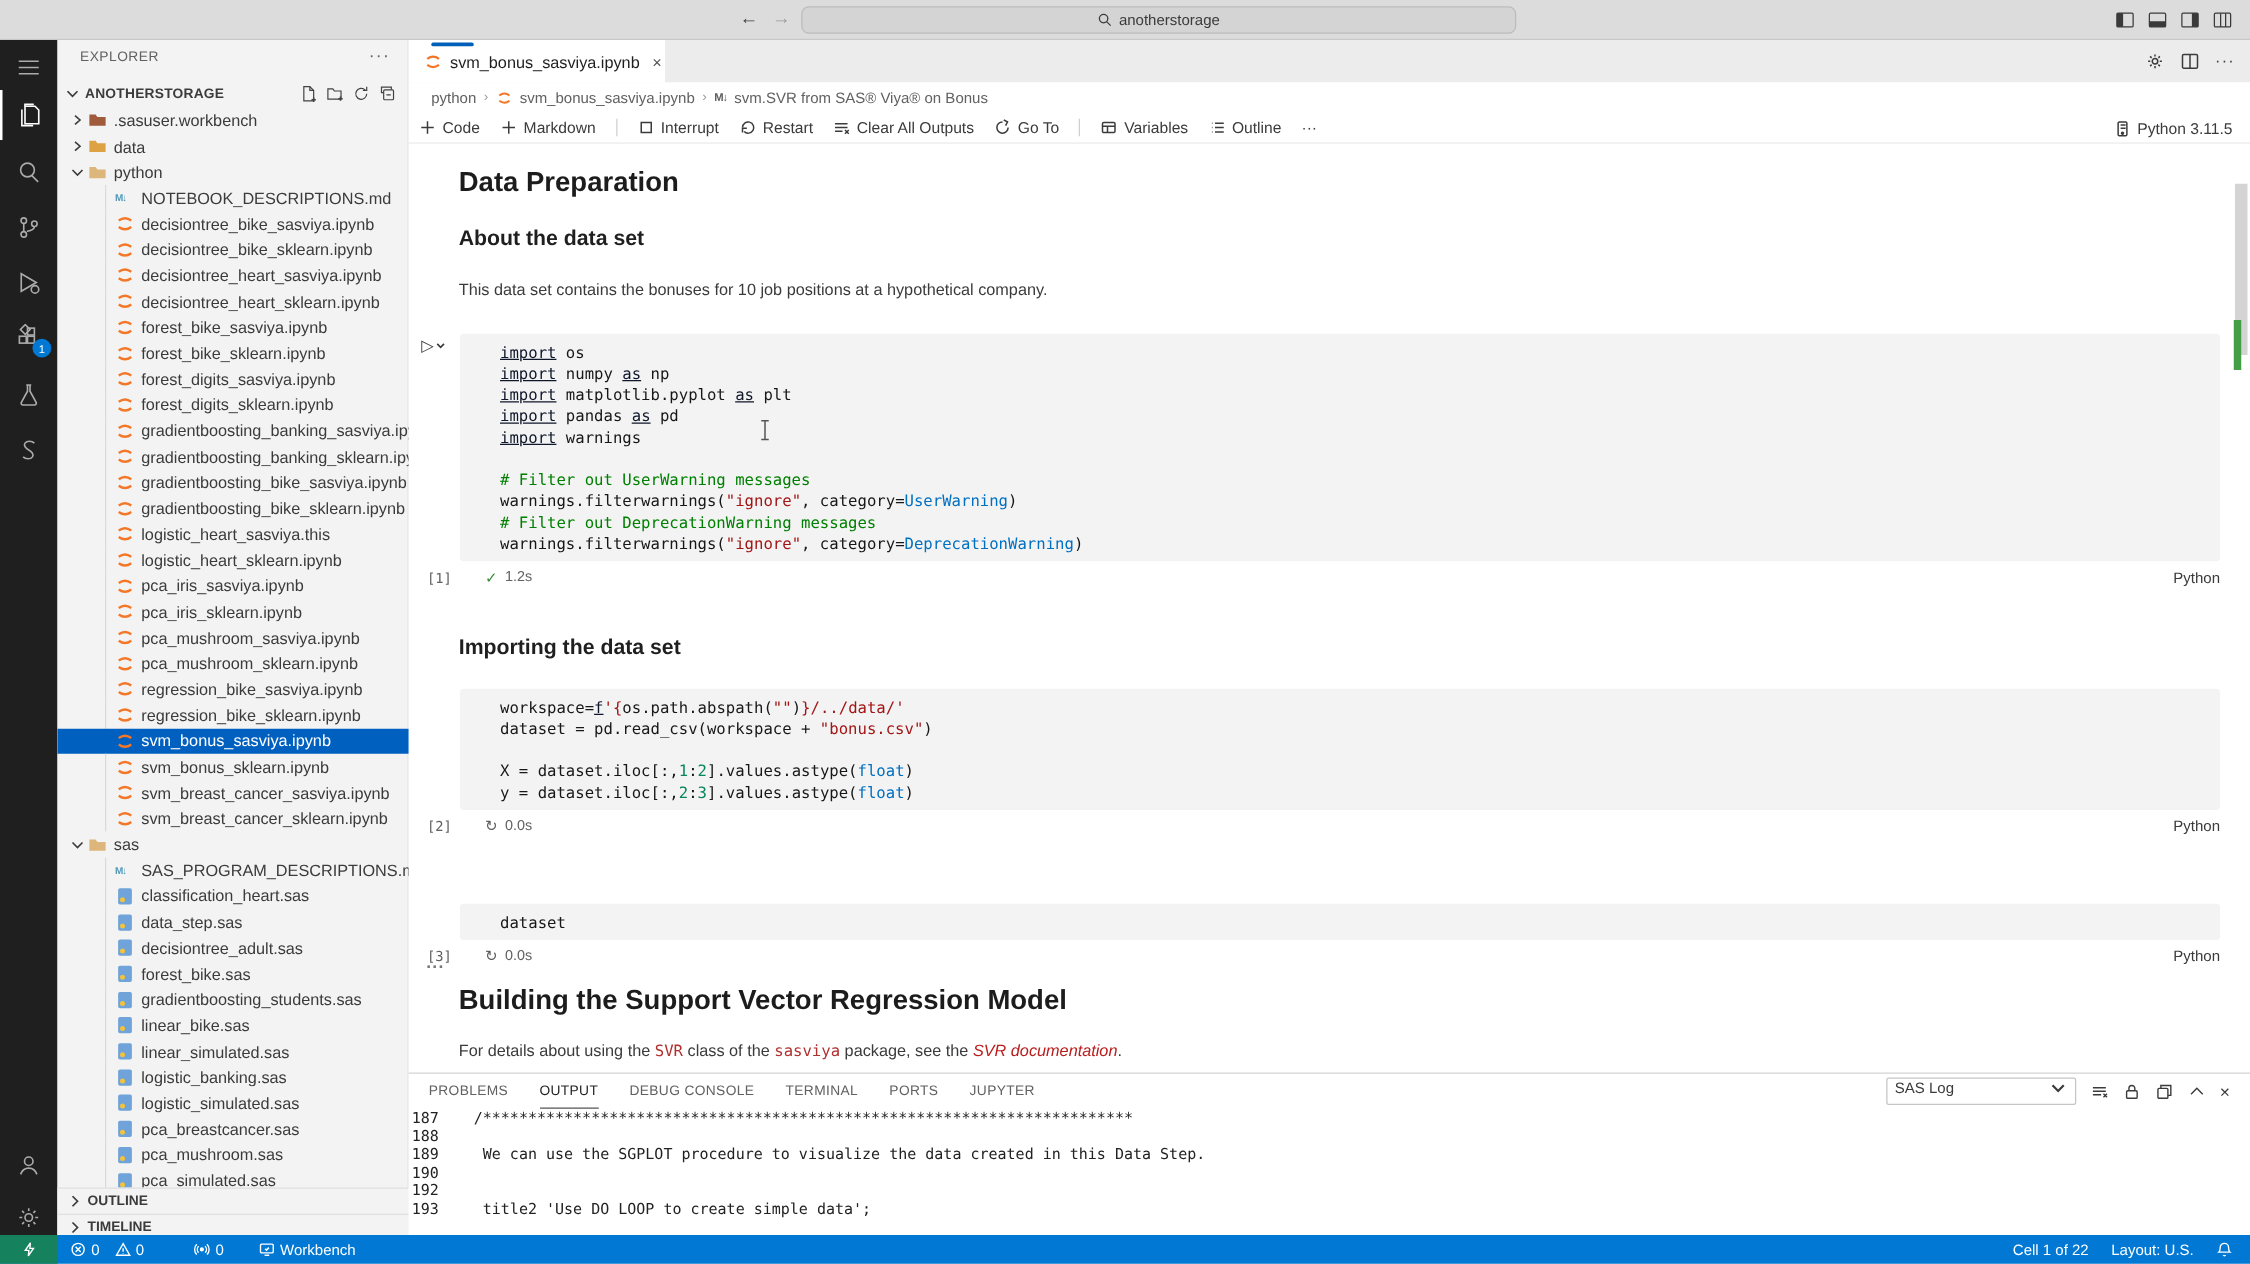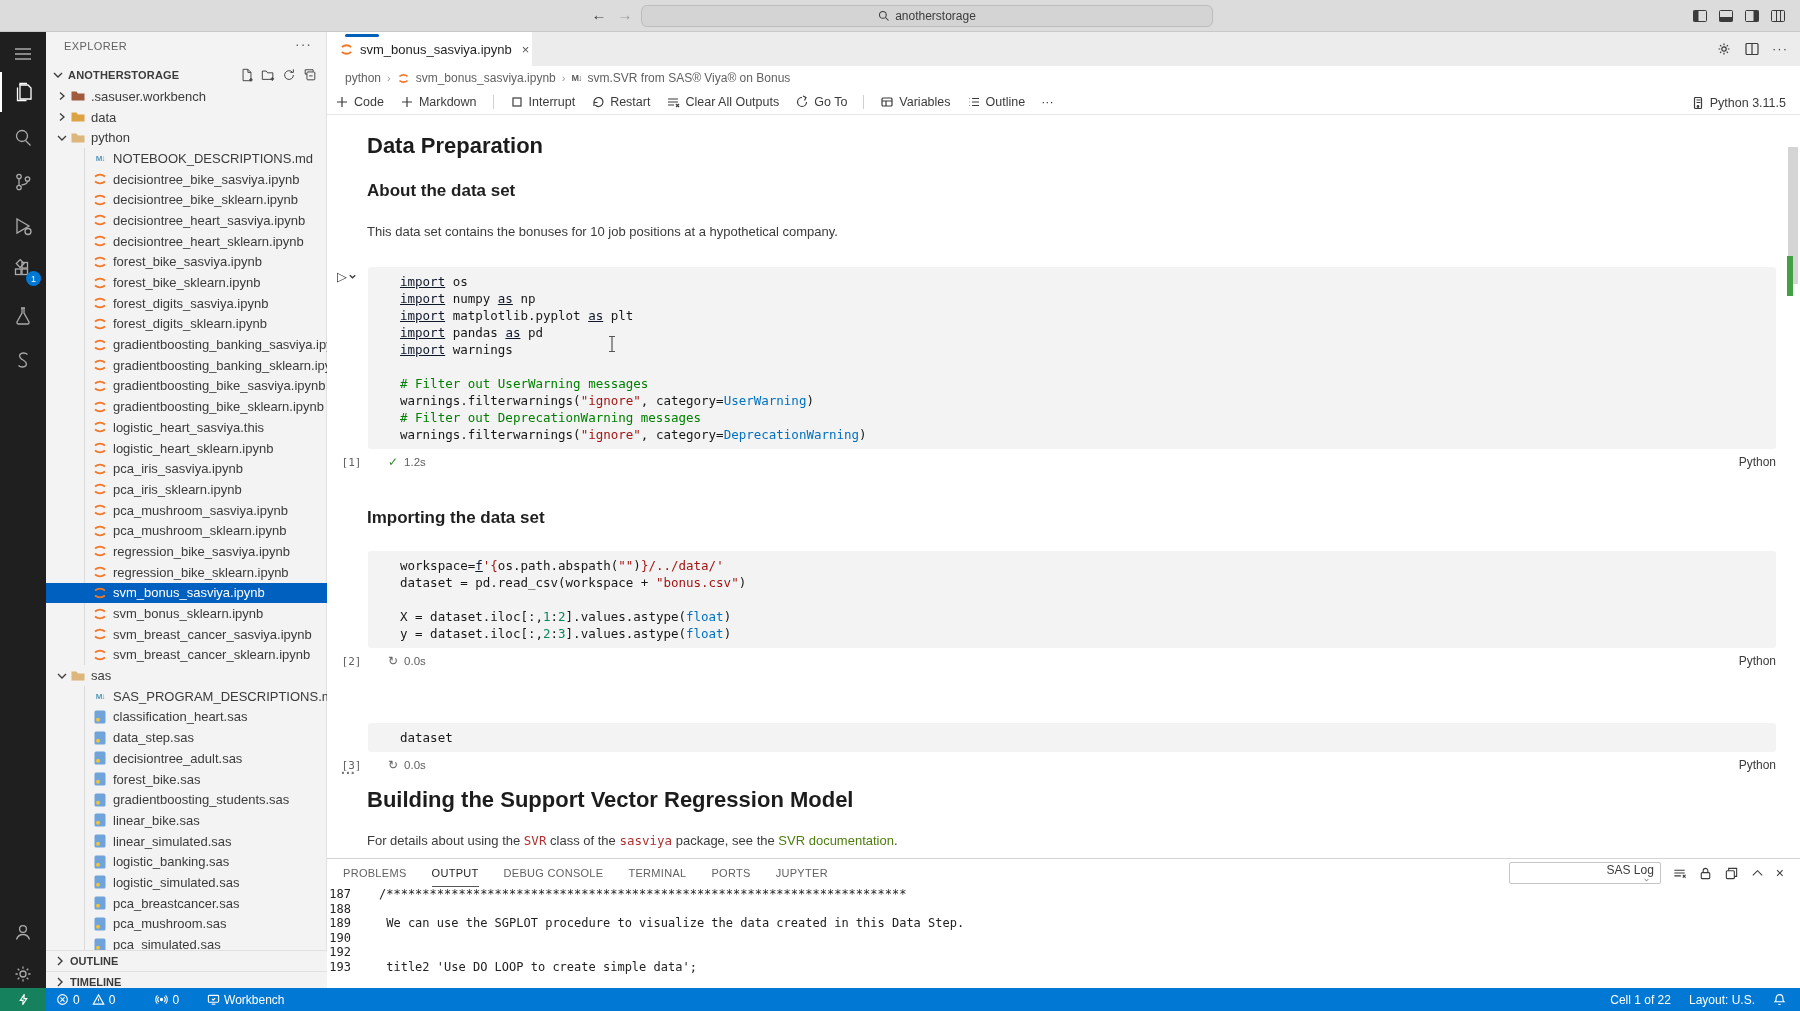--- a/index.html
+++ b/index.html
@@ -25,21 +25,21 @@
   
   #sidebar { position:absolute; left:46px; top:32px; width:281px; height:956px; background:#f3f3f3; border-right:1px solid #e2e2e2; }
   #sb-head { position:absolute; left:18px; top:8px; font-size:11px; color:#616161; letter-spacing:.4px; }
   #sb-more { position:absolute; right:14px; top:4px; color:#616161; font-size:14px; letter-spacing:1px; }
   #ws-row { position:absolute; left:0; top:32px; width:281px; height:22px; display:flex; align-items:center; }
   #ws-row .chev { margin-left:4px; }
   #ws-label { font-size:11px; font-weight:bold; color:#3b3b3b; margin-left:2px; letter-spacing:.2px; flex:1; }
   .ws-actions { display:flex; gap:7px; margin-right:10px; }
   .ws-actions svg { width:14px; height:14px; stroke:#424242; fill:none; stroke-width:1.1; }
   #file-tree { position:absolute; left:0; top:54px; width:281px; }
-  .trow { display:flex; align-items:center; height:20.7px; width:332px; font-size:13px; color:#3b3b3b; white-space:nowrap; position:relative;text-align:center; }
+  .trow { display:flex; align-items:center; height:20.7px; width:332px; font-size:13px; color:#3b3b3b; white-space:nowrap; position:relative; }
   .trow .chev { width:16px; height:16px; margin-left:8px; flex:0 0 16px; }
   .trow .fico { width:16px; height:16px; margin-right:5px; flex:0 0 16px; }
   .trow.child { padding-left:46px; }
   .trow.child::before { content:""; position:absolute; left:38px; top:0; bottom:0; width:1px; background:#dadada; }
   .tlabel { overflow:hidden; text-overflow:ellipsis; padding-right:8px; }
   .trow.sel { background:#0060c0; color:#ffffff; }
   .trow.sel::before { background:transparent; }
   .mdico { font-size:8px; font-weight:bold; color:#519aba; width:16px; flex:0 0 16px; margin-right:5px; letter-spacing:-1px; }
   .sb-section { position:absolute; left:0; width:281px; height:21px; border-top:1px solid #e0e0e0; display:flex; align-items:center; font-size:11px; font-weight:bold; color:#3b3b3b; background:#f3f3f3; }
   .sb-section .chev { width:16px; height:16px; margin:0 2px 0 6px; }
@@ -84,32 +84,32 @@
   .cfooter { display:flex; align-items:center; margin-top:4px; height:18px; }
   .exec { width:33px; flex:0 0 33px; text-align:center; font-size:11px; color:#616161; font-family:"DejaVu Sans Mono",monospace; }
   .cstate { font-size:12px; margin:0 6px 0 20px; }
   .cstate.check { color:#388a34; }
   .cstate.rerun { color:#616161; }
   .ctime { font-size:11.5px; color:#616161; }
   .clang { margin-left:auto; font-size:12px; color:#3b3b3b; }
   .tk-k { color:#0f172a;text-decoration:underline; } .tk-s { color:#a31515; } .tk-c { color:#008000; }
   .tk-t { color:#0070c1; } .tk-n { color:#098658; } .tk-p { color:#171717; }
   .icode { font-size:12.5px; color:#b03030; }
-  .nb-link { color:#4d7c0f; }
+  .nb-link { color:#b91c1c;font-style:italic; }
   #nb-scrollthumb { position:absolute; right:2px; top:18px; width:10px; height:137px; background:rgba(100,100,100,.28); }
   #nb-greenmark { position:absolute; right:7px; top:143px; width:6px; height:40px; background:#43a047; }
   #ibeam { position:absolute; left:280px; top:220px; width:10px; height:18px; }
 
   
   #panel { position:absolute; left:0; top:826px; width:1473px; height:130px; background:#fff; border-top:1px solid #d4d4d4; }
   #panel-tabs { position:absolute; left:16px; top:0; height:28px; display:flex; gap:25px; align-items:center; font-size:11px; color:#616161; letter-spacing:.3px; }
   .ptab { height:28px; display:flex; align-items:center; border-bottom:1px solid transparent; }
   .ptab.active { color:#1f1f1f; border-bottom:1.5px solid #555; }
   #panel-ctrl { position:absolute; right:16px; top:3px; display:flex; align-items:center; gap:11px; }
-  #log-select { width:152px; height:22px; border:1px solid #c5c5c5; border-radius:2px; background:#fff; display:flex; align-items:flex-end; font-size:12px; color:#3b3b3b; padding:0 6px; justify-content:space-between;flex-direction:column; }
+  #log-select { width:152px; height:22px; border:1px solid #c5c5c5; border-radius:2px; background:#fff; display:flex; align-items:flex-start; font-size:12px; color:#3b3b3b; padding:0 6px; justify-content:space-between; }
   #panel-ctrl svg { width:15px; height:15px; stroke:#3b3b3b; fill:none; stroke-width:1.2; }
   #panel-ctrl .pc-x { font-size:14px; color:#3b3b3b; }
   #output { position:absolute; left:0; top:28px; width:1473px; height:102px; overflow:hidden; }
   .oline { display:flex; font-family:"DejaVu Sans Mono","Liberation Mono",monospace; font-size:12px; line-height:14.6px; color:#222; white-space:pre; }
   .onum { width:24px; text-align:right; flex:0 0 24px; }
   .otext { margin-left:28px; }
 
   
   #statusbar { position:absolute; left:0; top:988px; width:1800px; height:23px; background:#0078d4; color:#fff; font-size:12px; }
   #remote { position:absolute; left:0; top:0; width:46px; height:23px; background:#16825d; display:flex; align-items:center; justify-content:center; }

